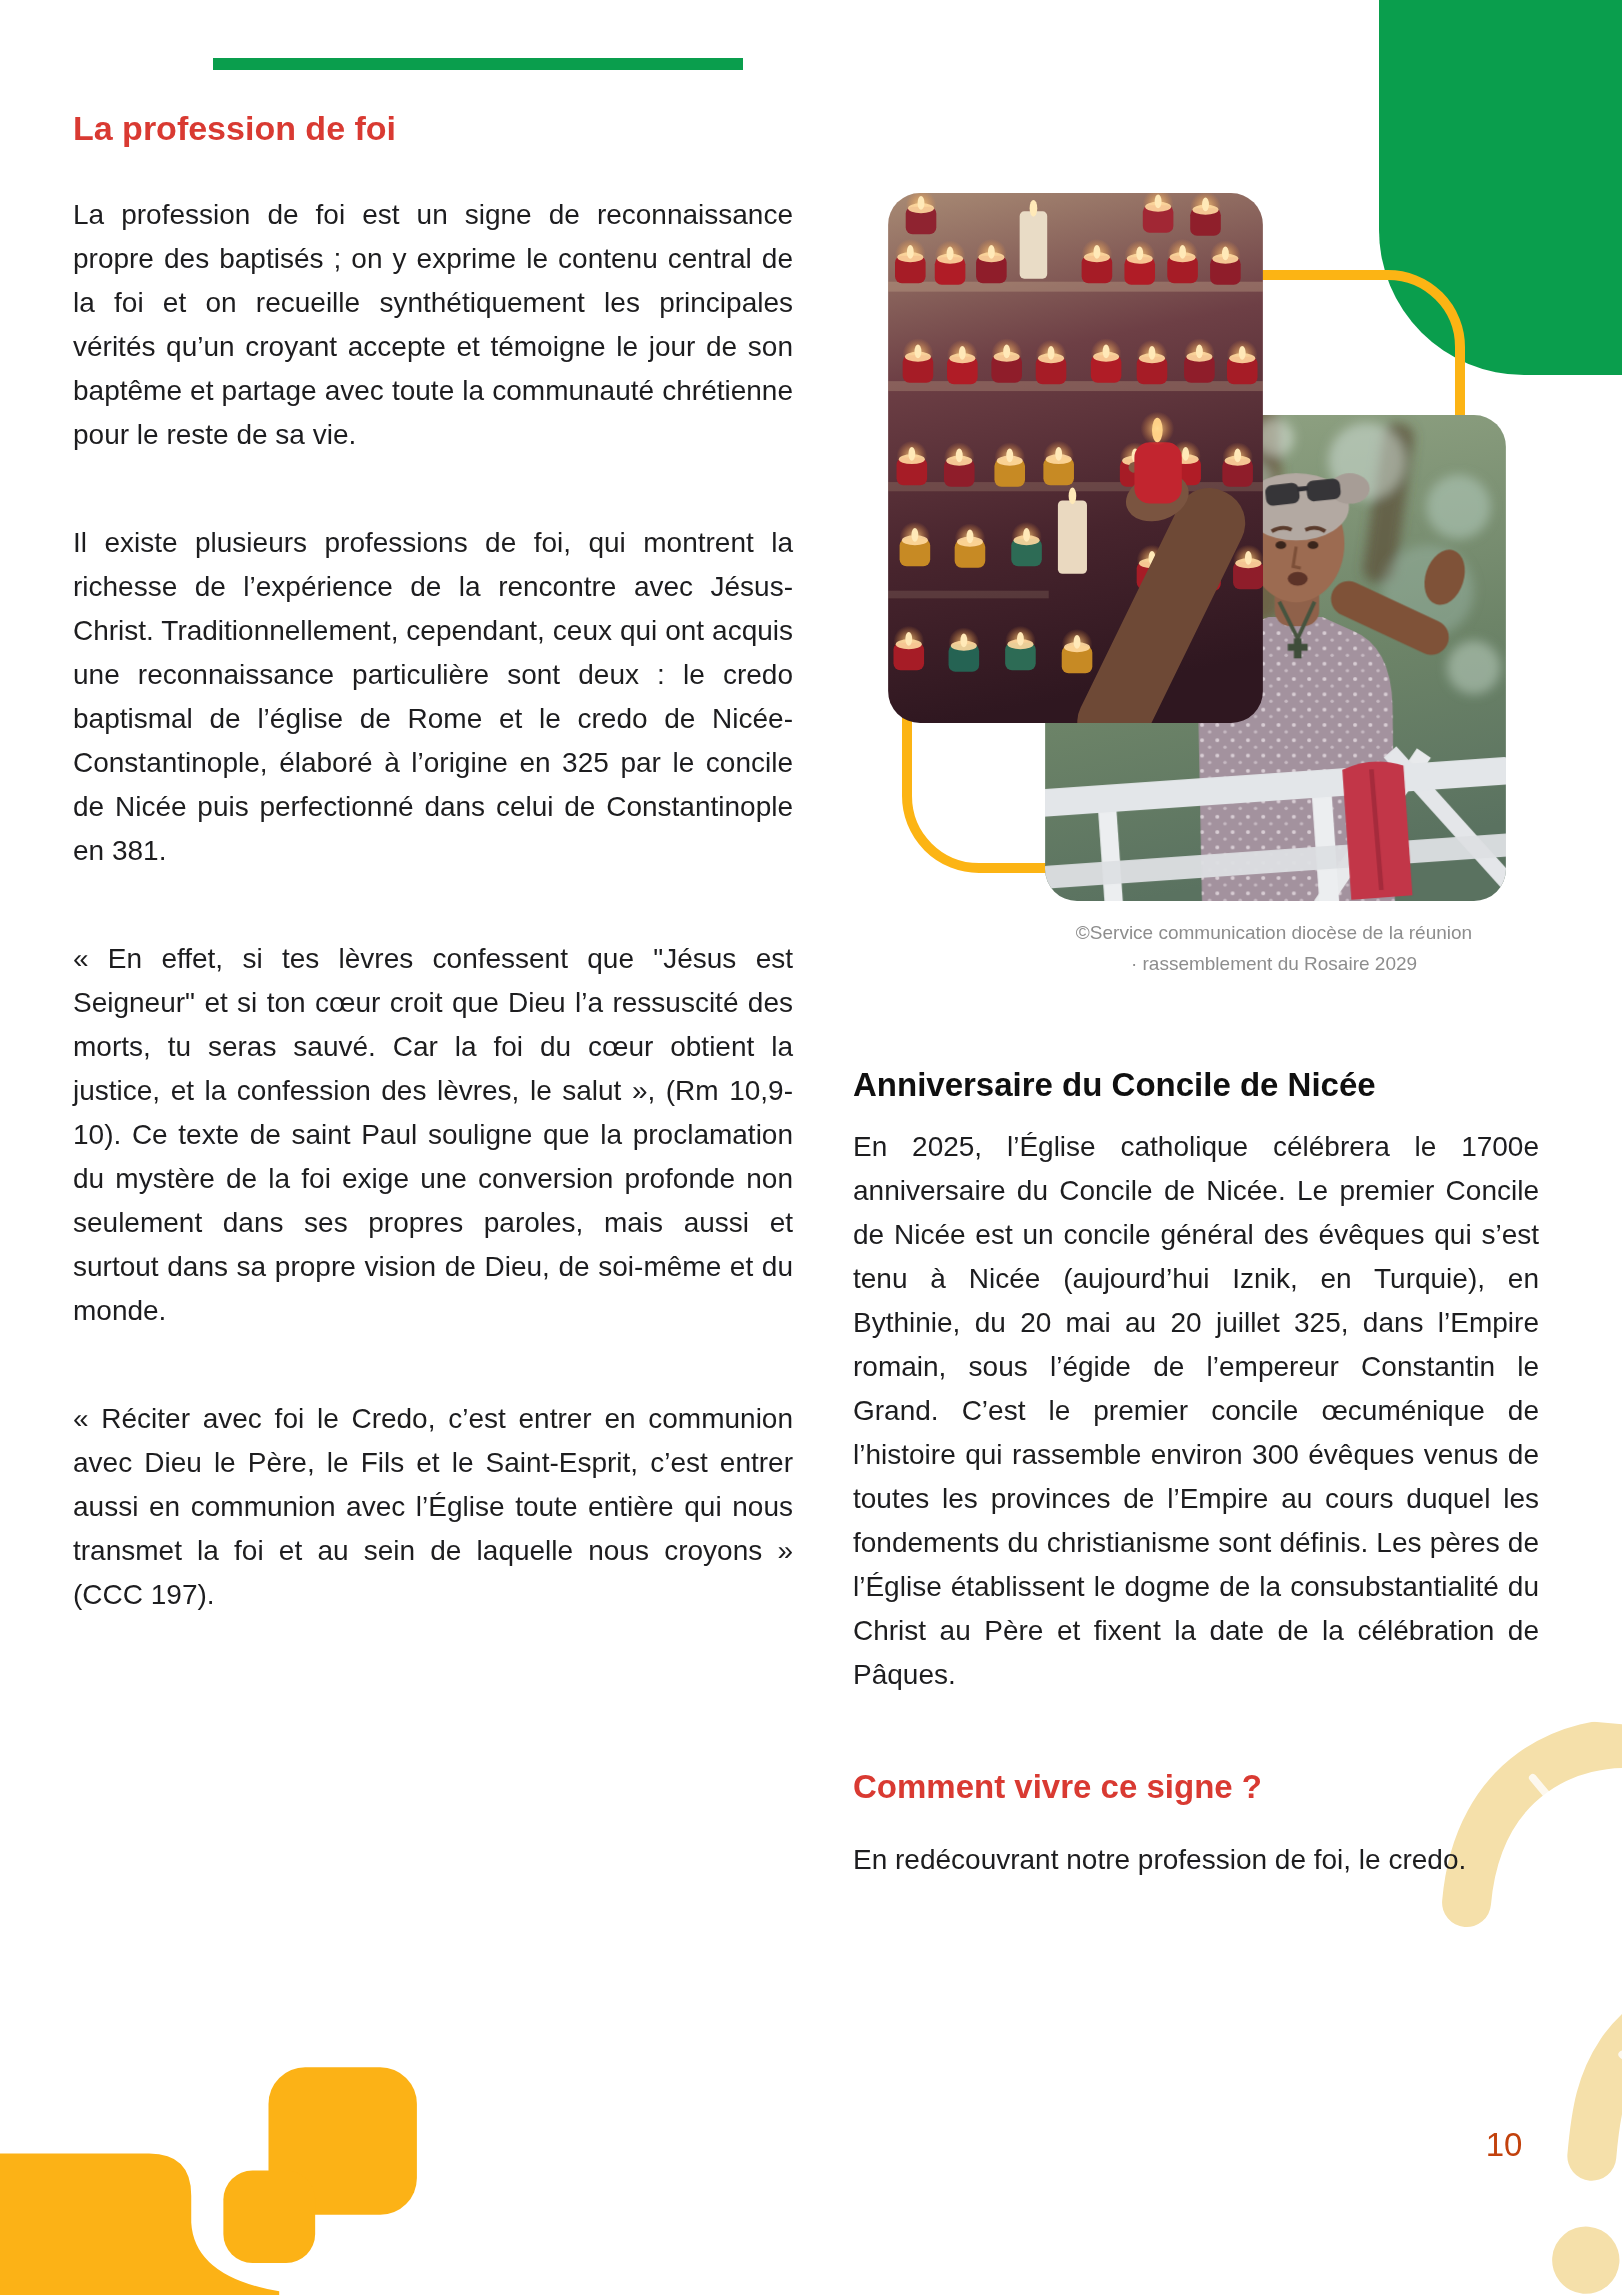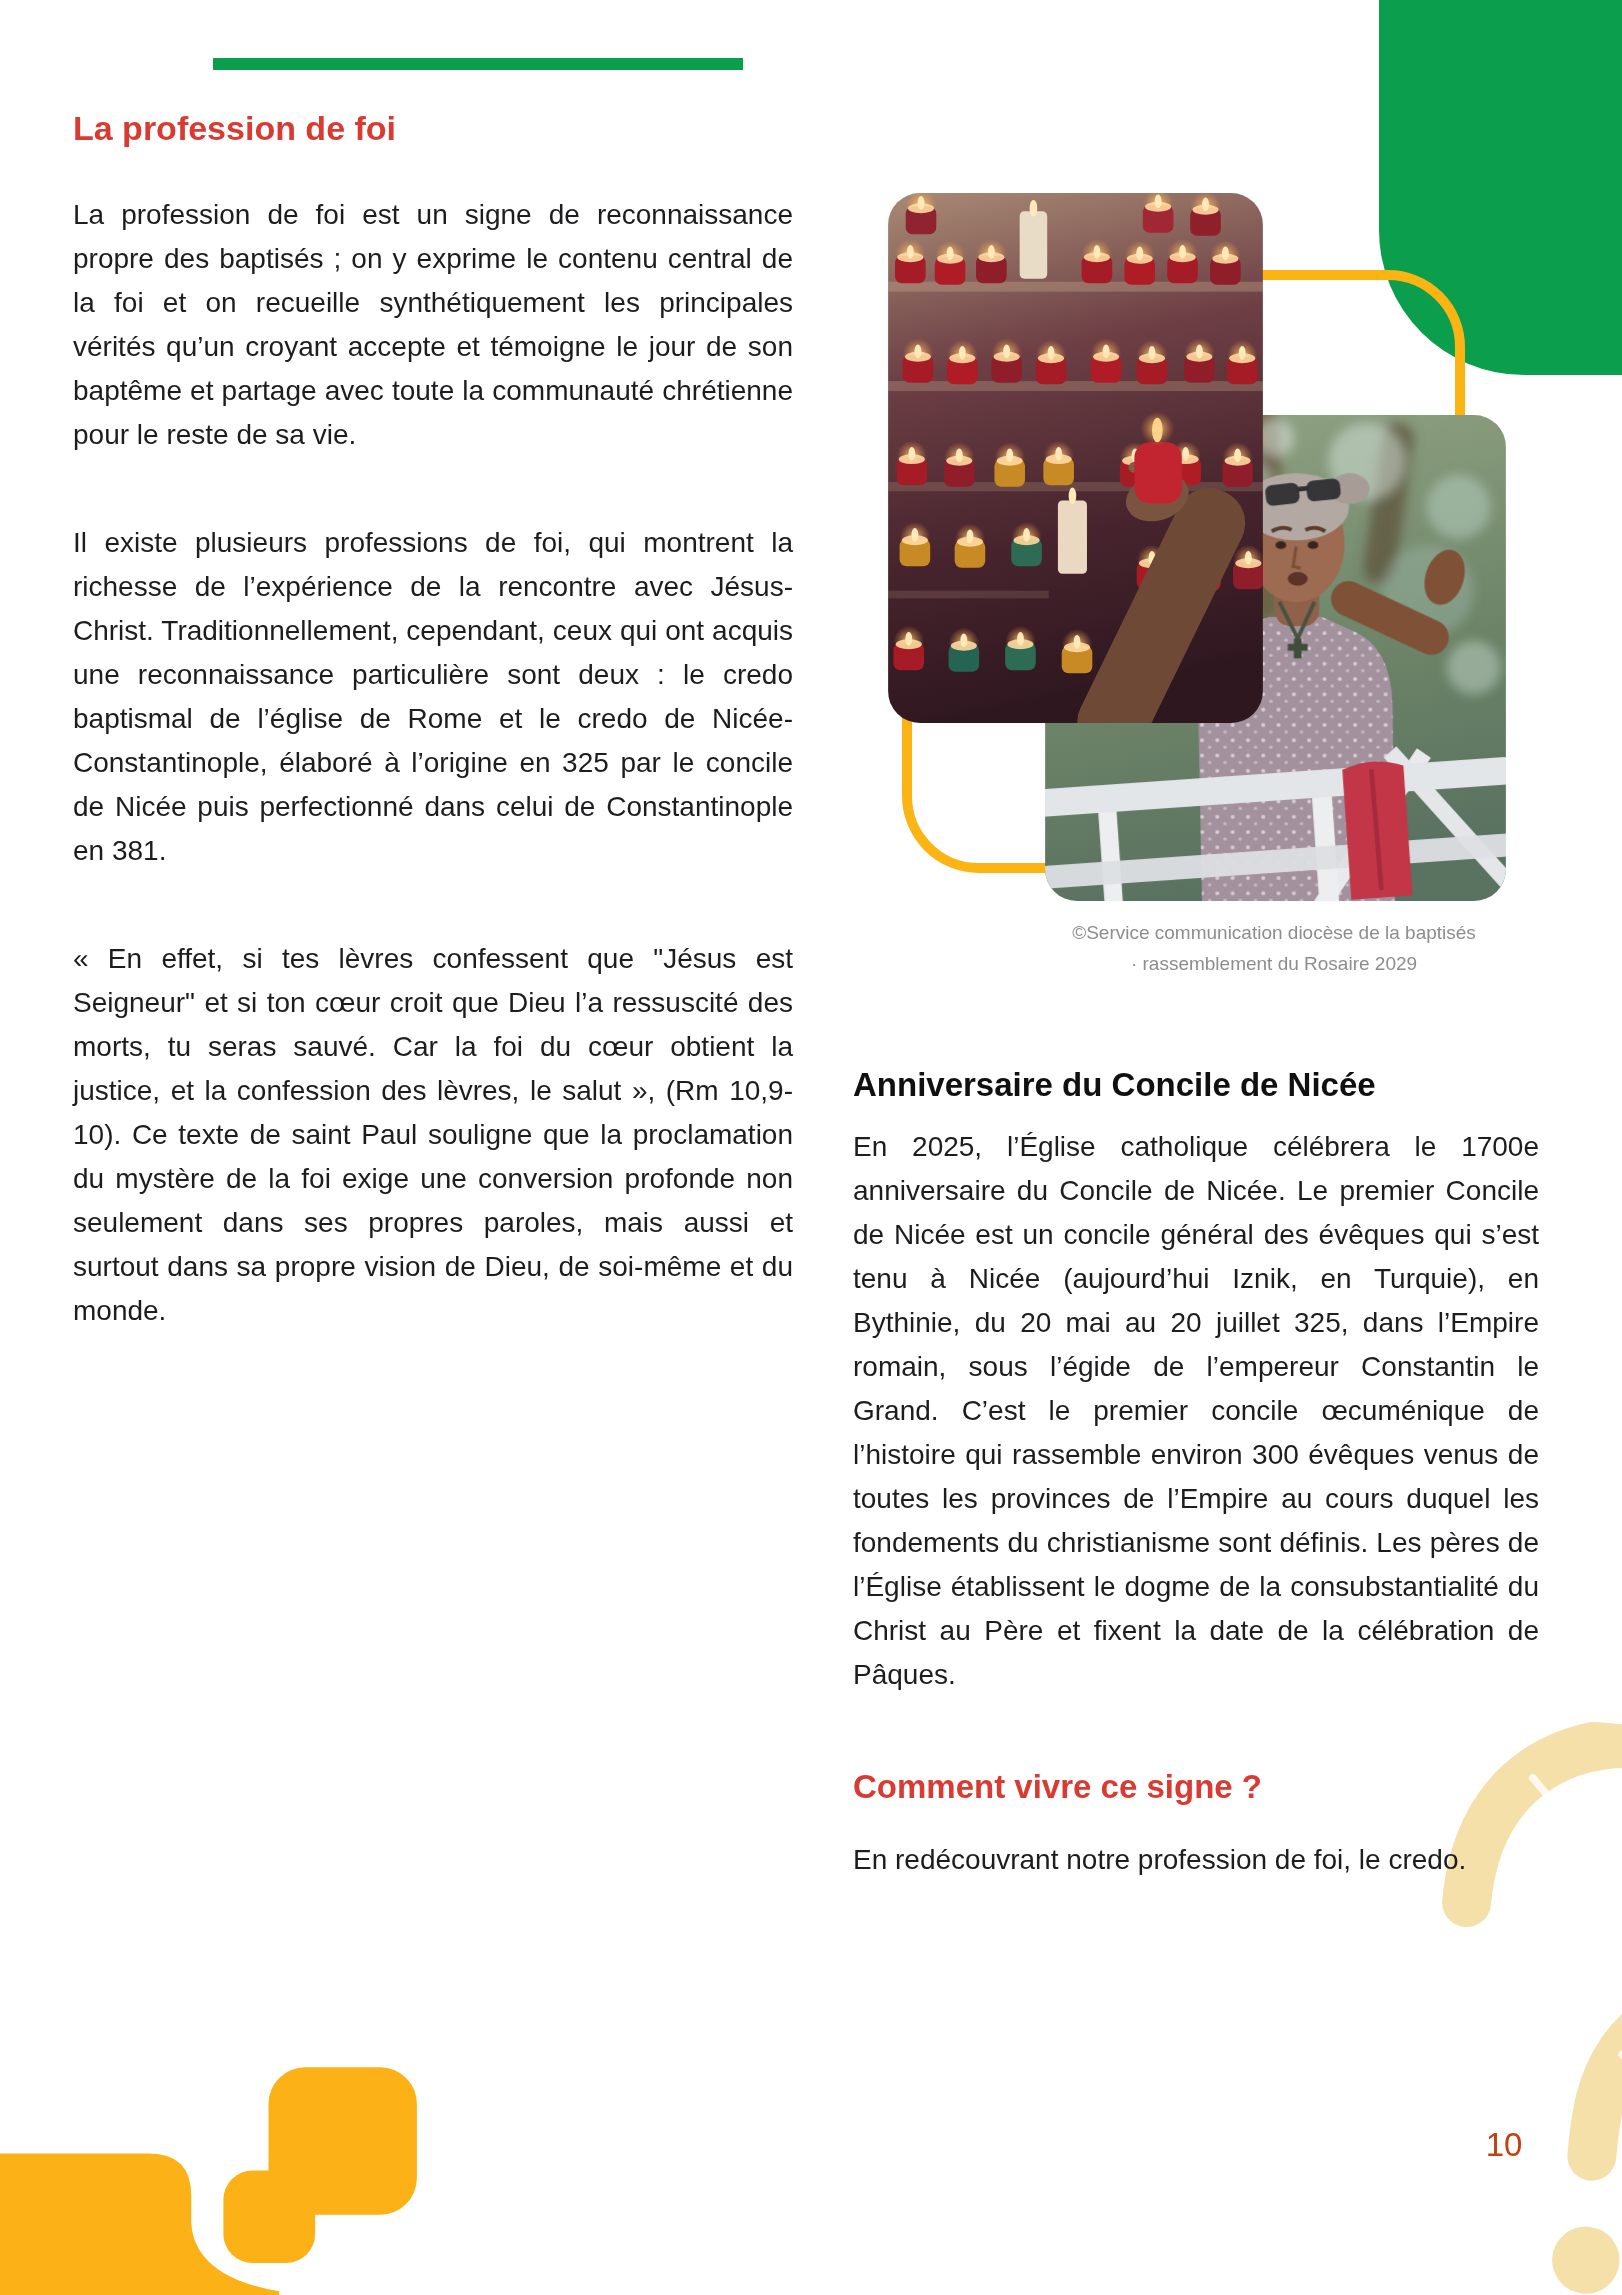--- a/index.html
+++ b/index.html
@@ -202,29 +202,30 @@
       <rect x="312" y="372" width="92" height="380" rx="44" fill="#6e4936" transform="rotate(26 358 560)"></rect>
       <ellipse cx="352" cy="398" rx="42" ry="30" fill="#7a5440" transform="rotate(-18 352 398)"></ellipse>
       <rect x="314" y="348" width="50" height="14" rx="7" fill="#845b44" transform="rotate(-12 339 355)"></rect>
       <rect x="322" y="326" width="62" height="80" rx="20" fill="#c2252f"></rect>
       <ellipse cx="352" cy="310" rx="7" ry="16" fill="#ffe1a0"></ellipse>
       <circle cx="352" cy="308" r="22" fill="url(#glow)"></circle>
     </svg>
   </div>
 
   <div class="caption">
-    <div>©Service communication diocèse de la baptisés</div>
+    <div>©Service communication diocèse de la réunion</div>
     <div>· rassemblement du Rosaire 2029</div>
   </div>
 
   <div class="col col-left">
     <h2 class="h-red">La profession de foi</h2>
     <p class="body-p">La profession de foi est un signe de reconnaissance propre des baptisés ; on y exprime le contenu central de la foi et on recueille synthétiquement les principales vérités qu’un croyant accepte et témoigne le jour de son baptême et partage avec toute la communauté chrétienne pour le reste de sa vie.</p>
     <p class="body-p">Il existe plusieurs professions de foi, qui montrent la richesse de l’expérience de la rencontre avec Jésus-Christ. Traditionnellement, cependant, ceux qui ont acquis une reconnaissance particulière sont deux : le credo baptismal de l’église de Rome et le credo de Nicée-Constantinople, élaboré à l’origine en 325 par le concile de Nicée puis perfectionné dans celui de Constantinople en 381.</p>
     <p class="body-p">« En effet, si tes lèvres confessent que "Jésus est Seigneur" et si ton cœur croit que Dieu l’a ressuscité des morts, tu seras sauvé. Car la foi du cœur obtient la justice, et la confession des lèvres, le salut », (Rm 10,9-10). Ce texte de saint Paul souligne que la proclamation du mystère de la foi exige une conversion profonde non seulement dans ses propres paroles, mais aussi et surtout dans sa propre vision de Dieu, de soi-même et du monde.</p>
+    <p class="body-p">« Réciter avec foi le Credo, c’est entrer en communion avec Dieu le Père, le Fils et le Saint-Esprit, c’est entrer aussi en communion avec l’Église toute entière qui nous transmet la foi et au sein de laquelle nous croyons » (CCC 197).</p>
   </div>
 
   <div class="col col-right">
     <h2 class="h-black">Anniversaire du Concile de Nicée</h2>
     <p class="body-p">En 2025, l’Église catholique célébrera le 1700e anniversaire du Concile de Nicée. Le premier Concile de Nicée est un concile général des évêques qui s’est tenu à Nicée (aujourd’hui Iznik, en Turquie), en Bythinie, du 20 mai au 20 juillet 325, dans l’Empire romain, sous l’égide de l’empereur Constantin le Grand. C’est le premier concile œcuménique de l’histoire qui rassemble environ 300 évêques venus de toutes les provinces de l’Empire au cours duquel les fondements du christianisme sont définis. Les pères de l’Église établissent le dogme de la consubstantialité du Christ au Père et fixent la date de la célébration de Pâques.</p>
     <h2 class="h-red2">Comment vivre ce signe ?</h2>
     <p class="closing">En redécouvrant notre profession de foi, le credo.</p>
   </div>
 
   <div class="page-num">10</div>

